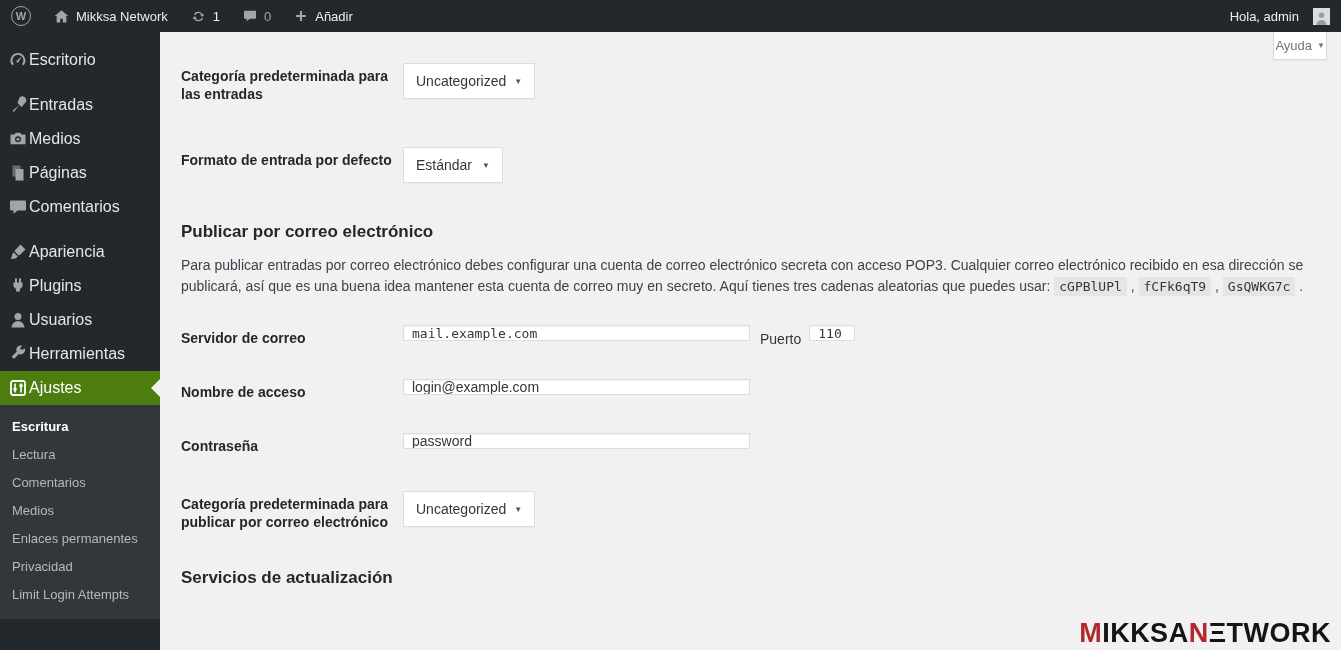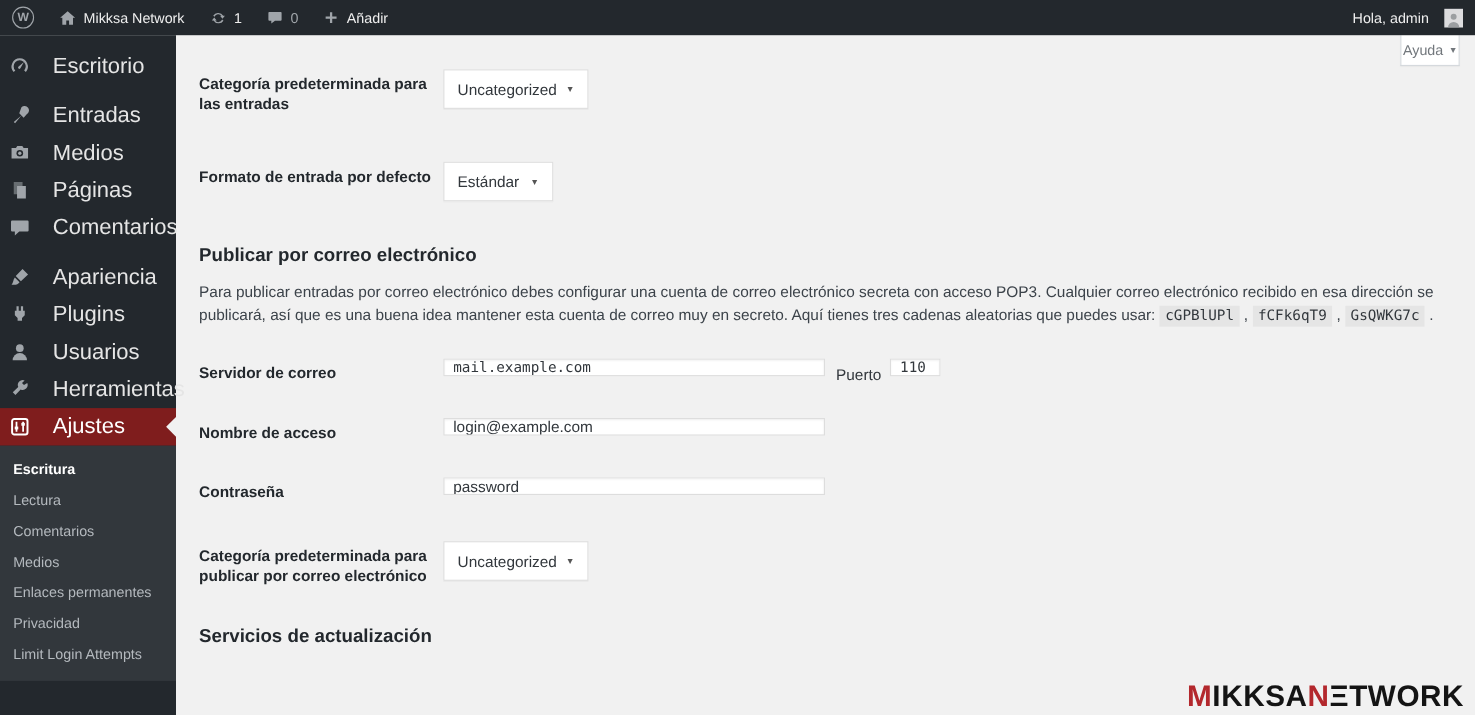--- a/index.html
+++ b/index.html
@@ -15,23 +15,23 @@
   .ab-logo { border:1.7px solid #a0a5aa; border-radius:50%; width:20px; height:20px; display:flex;
              align-items:center; justify-content:center; font-weight:bold; font-size:11px; color:#a0a5aa; }
   .ab-count { color:#eee; }
   .ab-count-dim { color:#a0a5aa; }
   .ab-greeting { color:#eee; padding-right:8px; }
   .ab-avatar { width:17px; height:17px; background:#dcdcde; display:flex; align-items:flex-end; justify-content:center; overflow:hidden; }
 
   
   .sidebar { position:absolute; top:32px; left:0; width:160px; height:618px; background:#23282d; color:#e5e5e5; }
   .menu-gap { height:11px; }
-  .menu-item { display:flex; align-items:center; gap:20px; padding:8px 8px; font-size:20px; height:34px; cursor:pointer; }
+  .menu-item { display:flex; align-items:center; gap:1px; padding:8px 8px; font-size:16px; height:34px; cursor:pointer; }
   .menu-item svg { fill:#a0a5aa; flex-shrink:0; }
-  .menu-item.active { background:#7f1d1d; color:#fff; position:relative; }
+  .menu-item.active { background:#4d7c0f; color:#fff; position:relative; }
   .menu-item.active svg { fill:#fff; }
   .menu-item.active .notch { position:absolute; right:0; top:50%; margin-top:-9px; width:0; height:0;
                              border-top:9px solid transparent; border-bottom:9px solid transparent; border-right:9px solid #f1f1f1; }
   .submenu { background:#32373c; padding:8px 0 10px 0; }
   .submenu-item { font-size:13px; color:#b4b9be; padding:5px 12px; line-height:18px; cursor:pointer; }
   .submenu-item.current { color:#fff; font-weight:bold; }
 
   
   .content { position:absolute; top:32px; left:160px; width:1181px; height:618px; padding:0 25px 0 21px; }
   .help-tab { position:absolute; top:0; right:14px; background:#fff; border:1px solid #d5d9dd; border-top:none;

